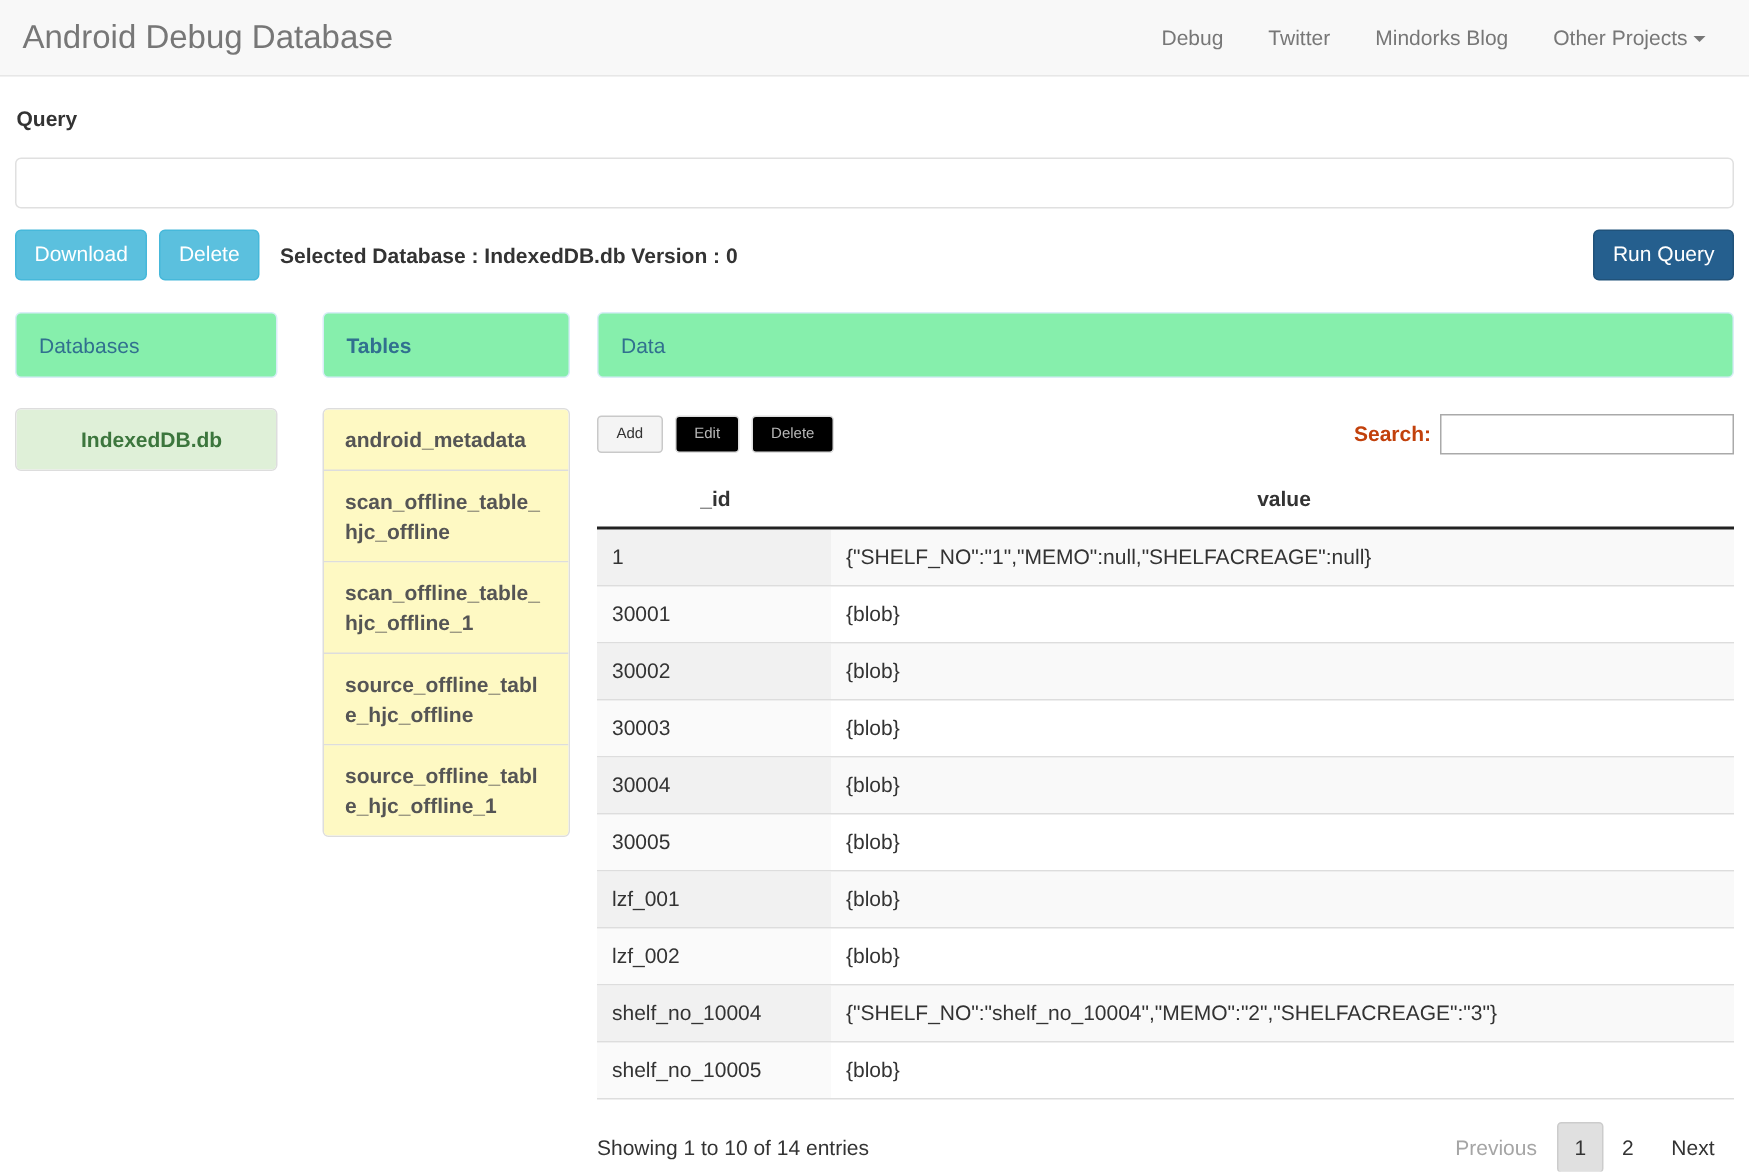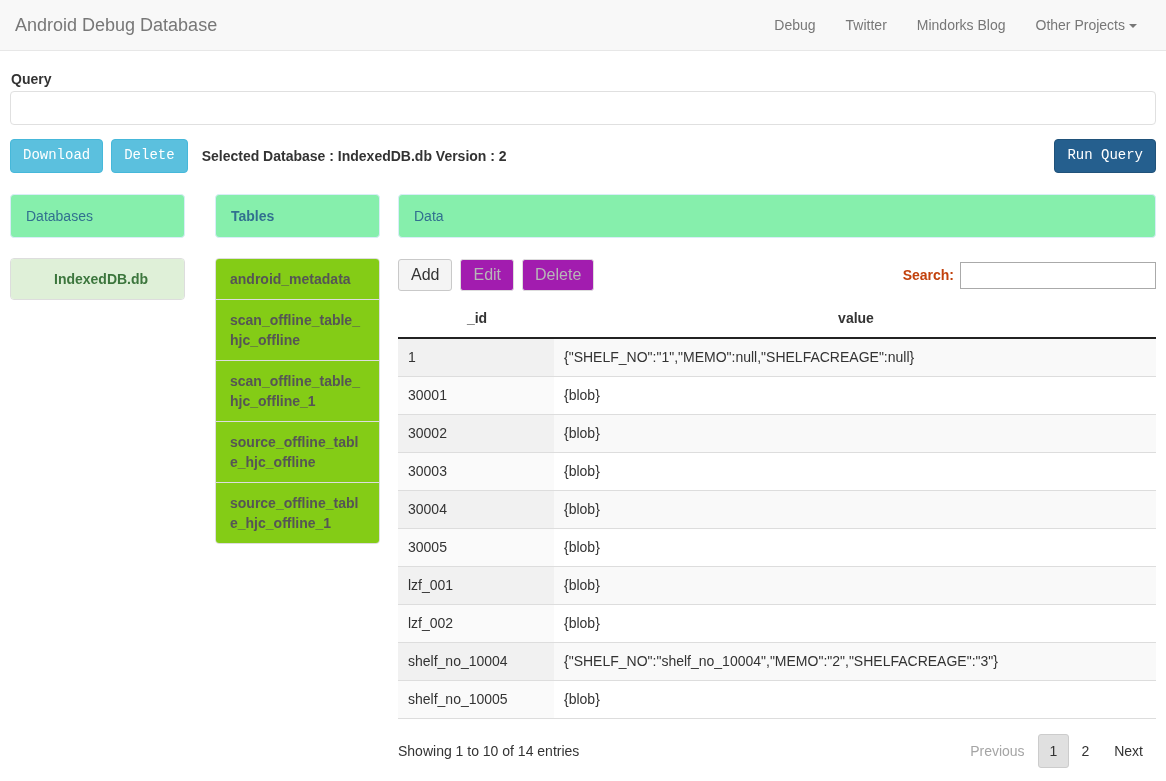--- a/index.html
+++ b/index.html
@@ -16,21 +16,21 @@
   
   .navbar {
     height: 51px;
     background: #f8f8f8;
     border-bottom: 1px solid #e7e7e7;
     display: flex;
     align-items: center;
     padding: 0 14px;
   }
   .brand {
-    font-size: 18px;
+    font-size: 22px;
     color: #777777;
     line-height: 20px;
     padding: 0 1px;
     white-space: nowrap;
   }
   .nav-links {
     margin-left: auto;
     display: flex;
     align-items: center;
     height: 50px;
@@ -57,21 +57,21 @@
 
   
   .container {
     padding: 0 10px;
   }
 
   .query-label {
     font-weight: bold;
     font-size: 14px;
     color: #333;
-    margin: 20px 0 4px 1px;
+    margin: 20px 0 18px 1px;
   }
   .query-input {
     display: block;
     width: 100%;
     height: 34px;
     padding: 6px 12px;
     font-size: 14px;
     line-height: 1.42857;
     color: #555;
     background: #fff;
@@ -82,21 +82,21 @@
   }
 
   
   .action-bar {
     display: flex;
     align-items: center;
     margin-top: 14px;
     height: 34px;
   }
   .btn {
-    font-family: Liberation Mono, monospace;
+    font-family: Liberation Sans, sans-serif;
     font-size: 14px;
     line-height: 1.42857;
     padding: 6px 12px;
     border-radius: 4px;
     border: 1px solid transparent;
     cursor: pointer;
     white-space: nowrap;
   }
   .btn-info {
     background: #5bc0de;
@@ -146,21 +146,21 @@
     overflow: hidden;
   }
   .list-item {
     padding: 10px 14px;
     font-size: 14px;
     line-height: 20px;
     color: #555555;
     border-bottom: 1px solid #dddddd;
     word-break: break-all;
     cursor: pointer;
-    background: #84cc16;
+    background: #fef9c3;
   }
   .list-item:last-child { border-bottom: none; }
   .list-item.active {
     background: #dff0d8;
     color: #3c763d;
     font-weight: bold;
     padding-left: 43px;
   }
 
   
@@ -169,28 +169,28 @@
     align-items: center;
     margin-top: 20px;
     height: 34px;
   }
   .btn-default {
     background: #f4f4f4;
     border: 1px solid #c9c9c9;
     color: #333333;
     border-radius: 3px;
     padding: 6px 12px;
-    font-size: 16px;
+    font-size: 10px;
     font-family: "Liberation Sans", sans-serif;
     cursor: pointer;
   }
   .btn-default.disabled {
     color: #b7b7b7;
     border-color: #dddddd;
-    background: #a21caf;
+    background: #000000;
     cursor: default;
   }
   .btn-sm-gap { margin-left: 8px; }
 
   .search-wrap {
     margin-left: auto;
     display: flex;
     align-items: center;
   }
   .search-label {
@@ -290,21 +290,21 @@
 </div>
 
 <div class="container">
 
   <div class="query-label">Query</div>
   <input class="query-input" type="text" value="" placeholder="" style="">
 
   <div class="action-bar">
     <button class="btn btn-info">Download</button>
     <button class="btn btn-info btn-gap">Delete</button>
-    <span class="selected-db">Selected Database : IndexedDB.db Version : 2</span>
+    <span class="selected-db">Selected Database : IndexedDB.db Version : 0</span>
     <span class="spacer"></span>
     <button class="btn btn-primary">Run Query</button>
   </div>
 
   <div class="panels">
 
     <div class="col-db">
       <div class="panel-head">Databases</div>
       <div class="list-group">
         <div class="list-item active">IndexedDB.db</div>

